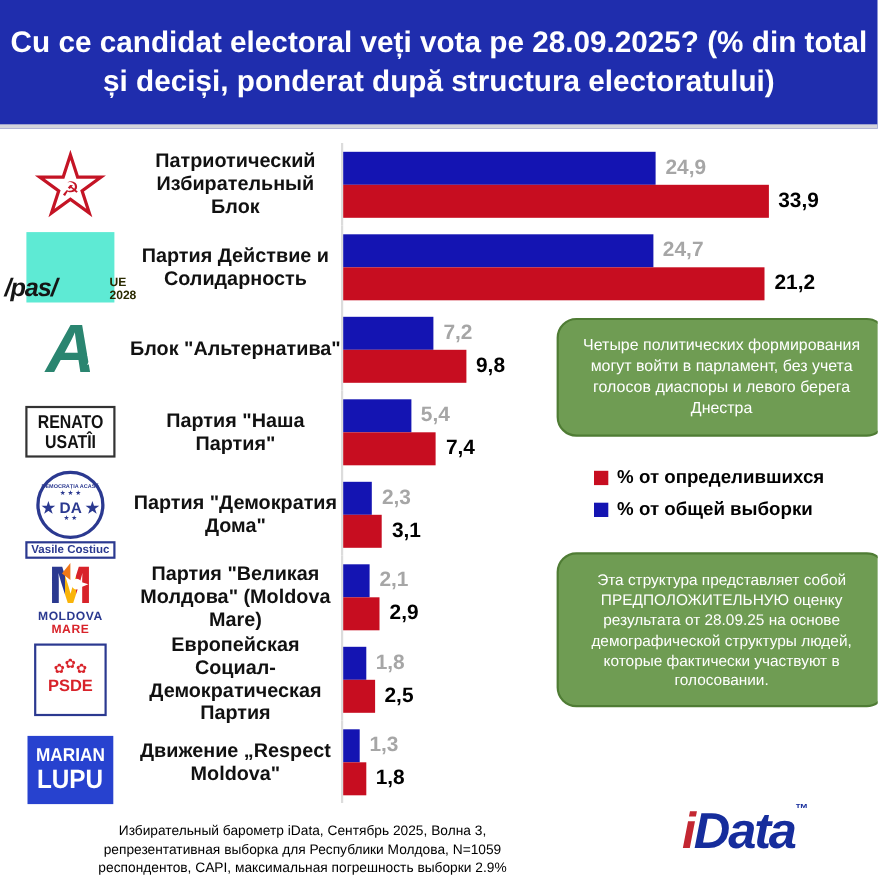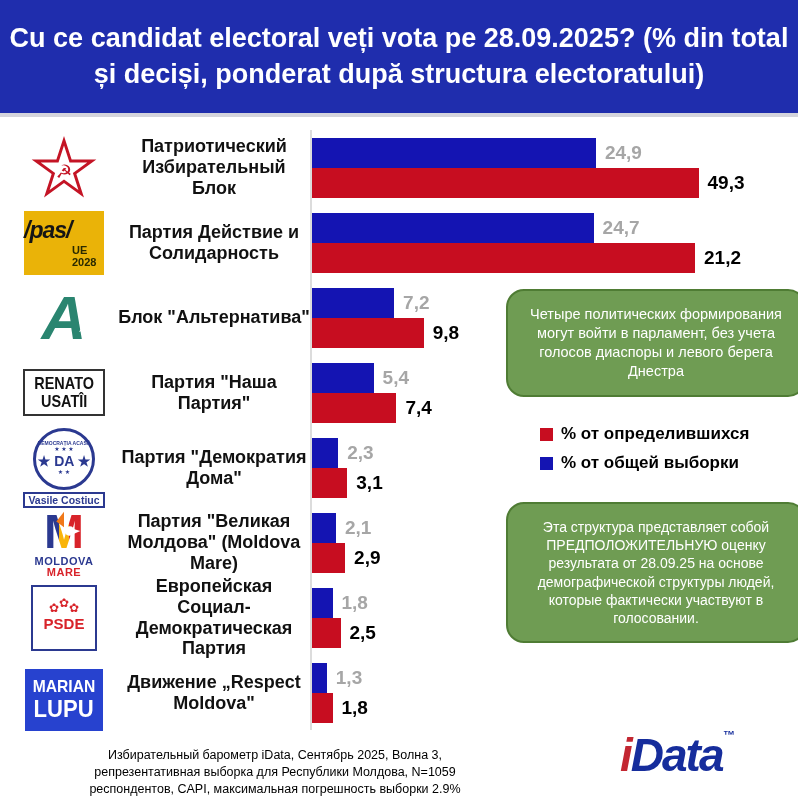--- a/index.html
+++ b/index.html
@@ -22,21 +22,21 @@
   .name-cell { width:192px; text-align:center; font-weight:bold; font-size:18px; color:#111; line-height:1.15; }
   .bars { flex:1; height:100%; display:flex; align-items:center; border-left:2px solid #dcdcdc; }
   .pair { display:flex; flex-direction:column; }
   .bar-row { display:flex; align-items:center; height:30px; }
   .bar { height:30px; }
   .val { font-weight:bold; font-size:19px; margin-left:9px; white-space:nowrap; }
   .val.blue-val { color:#a6a6a6; }
   .val.red-val { color:#000; }
 
   
-  .logo-pas { width:80px; height:64px; background:#eab308; display:flex; flex-direction:column; align-items:flex-start; justify-content:center; }
+  .logo-pas { width:80px; height:64px; background:#5eead4; display:flex; flex-direction:row; align-items:flex-end; justify-content:center; }
   .pas-main { font-weight:bold; font-style:italic; font-size:23px; color:#151515; letter-spacing:-1px; }
   .pas-sub { font-weight:bold; font-size:11px; color:#2a2a00;padding-left:48px; }
 
   .logo-alt { position:relative; width:80px; height:64px; display:flex; align-items:center; justify-content:center; }
   .alt-a { font-size:62px; font-weight:bold; font-style:italic; color:#2a8570; line-height:1; }
   .alt-arrow { position:absolute; right:14px; top:32px; color:#fff; font-size:15px; }
 
   .logo-renato { background:#fff; border:2px solid #333; padding:4px 4px; text-align:center; }
   .renato-text { font-weight:bold; font-size:17px; line-height:1.05; color:#111; transform:scaleX(.85); white-space:nowrap; }
 
@@ -105,21 +105,21 @@
       <div class="name-cell">Патриотический Избирательный Блок</div>
     </div>
     <div class="bars">
       <div class="pair">
         <div class="bar-row">
           <div class="bar" style="width:283.9px;background:#1414b2"></div>
           <span class="val blue-val">24,9</span>
         </div>
         <div class="bar-row">
           <div class="bar" style="width:386.5px;background:#c70d20"></div>
-          <span class="val red-val">49,3</span>
+          <span class="val red-val">33,9</span>
         </div>
       </div>
     </div>
       </div>
       <div class="row">
     <div class="row-left">
       <div class="logo-cell">
             <div class="logo-pas">
       <div class="pas-main">/pas/</div>
       <div class="pas-sub">UE 2028</div>

